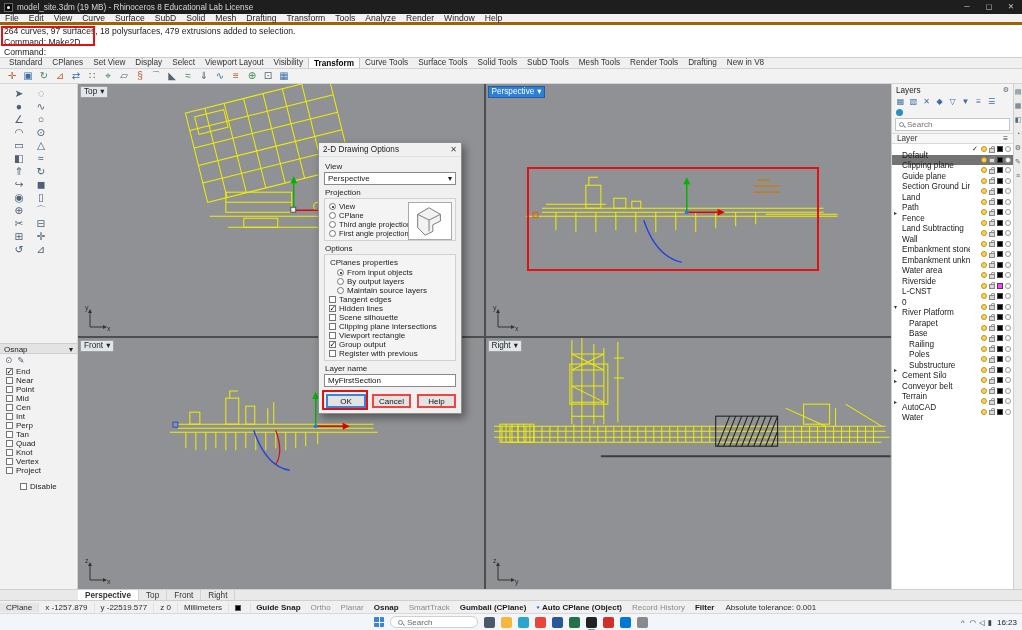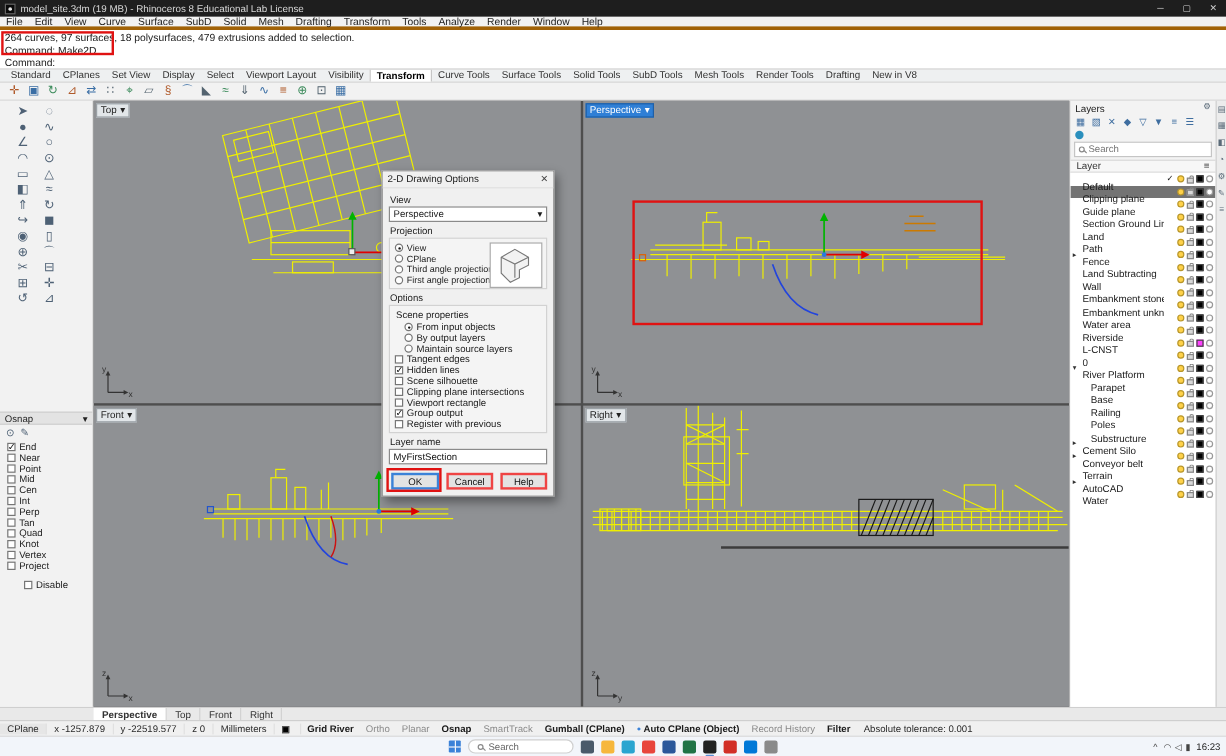--- a/index.html
+++ b/index.html
@@ -786,21 +786,21 @@
 
   <div class="statusbar">
     <span class="sb-cell sb-btn">CPlane</span>
     <span class="sb-cell">x -1257.879</span>
     <span class="sb-cell">y -22519.577</span>
     <span class="sb-cell">z 0</span>
     <span class="sb-cell">Millimeters</span>
     <span class="sb-cell"><i class="sw"></i><span></span></span>
     <div class="sb-toggles">
 
-    <span class="sb-toggle on">Grid River</span>
+    <span class="sb-toggle on">Guide Snap</span>
         <span class="sb-toggle">Ortho</span>
         <span class="sb-toggle">Planar</span>
         <span class="sb-toggle on">Osnap</span>
         <span class="sb-toggle">SmartTrack</span>
         <span class="sb-toggle on">Gumball (CPlane)</span>
         <span class="sb-toggle on dot">Auto CPlane (Object)</span>
         <span class="sb-toggle">Record History</span>
         <span class="sb-toggle on">Filter</span>
       </div>
     <span class="sb-cell" style="border-right:none">Absolute tolerance: 0.001</span>
@@ -876,21 +876,21 @@
           </div>
         <div class="preview">
           <svg viewBox="0 0 44 38">
             <path d="M9 26 L9 12 L21 5 L33 12 L33 19 L25 23 L25 30 L17 34 Z" fill="#f2f2f2" stroke="#777"></path>
             <path d="M9 12 L21 18 L33 12 M21 18 L21 30" stroke="#777" fill="none"></path>
           </svg>
         </div>
       </div>
       <div class="dlg-label">Options</div>
       <div class="groupbox">
-        <div class="sub-label">Scene properties</div>
+        <div class="sub-label">CPlanes properties</div>
         <div class="opts indent">
 
             <label class="opt active">
               <span class="radio"></span>
               <span>From input objects</span>
             </label>
 
             <label class="opt">
               <span class="radio"></span>
               <span>By output layers</span>

